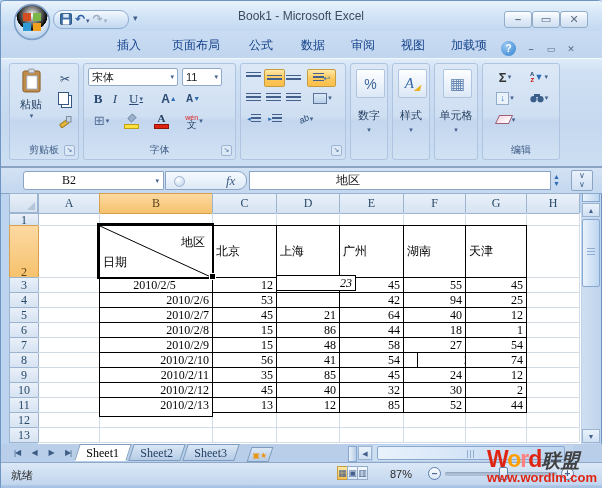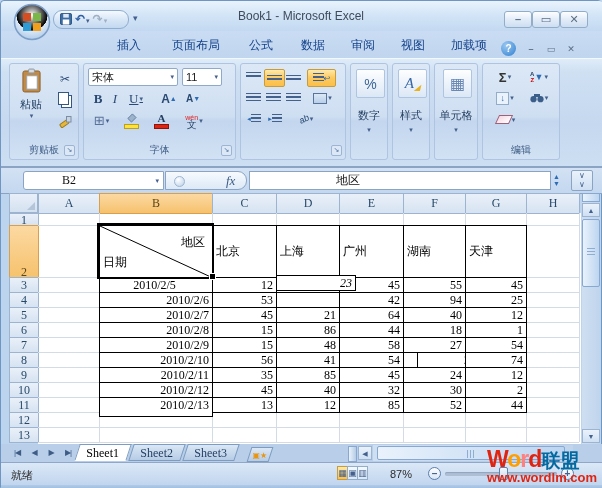--- a/index.html
+++ b/index.html
@@ -555,18 +555,18 @@
     <div class="vbtn" style="left:346px;">▣</div>
     <div class="vbtn" style="left:356px;">▥</div>
     <span id="zoomlabel">87%</span>
     <div id="zoomout">–</div>
     <div id="zoomtrack"></div>
     <div id="zoomthumb"></div>
     <div id="zoomin">+</div>
   </div>
 
   <div id="watermark">
-    <div id="wm1"><span style="color: rgb(224, 36, 18);">W</span><span style="color: rgb(255, 158, 0);">o</span><span style="color: rgb(255, 128, 128);">r</span><span style="color: rgb(224, 36, 18);">d</span><span id="wm-brand" style="color: #0369a1;">联盟</span></div>
+    <div id="wm1"><span style="color: rgb(224, 36, 18);">W</span><span style="color: rgb(255, 158, 0);">o</span><span style="color: rgb(255, 128, 128);">r</span><span style="color: rgb(224, 36, 18);">d</span><span id="wm-brand" style="color: #404040; font-style: italic;">联盟</span></div>
     <div id="wm2" style="color: rgb(224, 36, 18);">www.wordlm.com</div>
   </div>
 
   <div id="bottomframe"></div>
 </div>
 
 </body></html>

